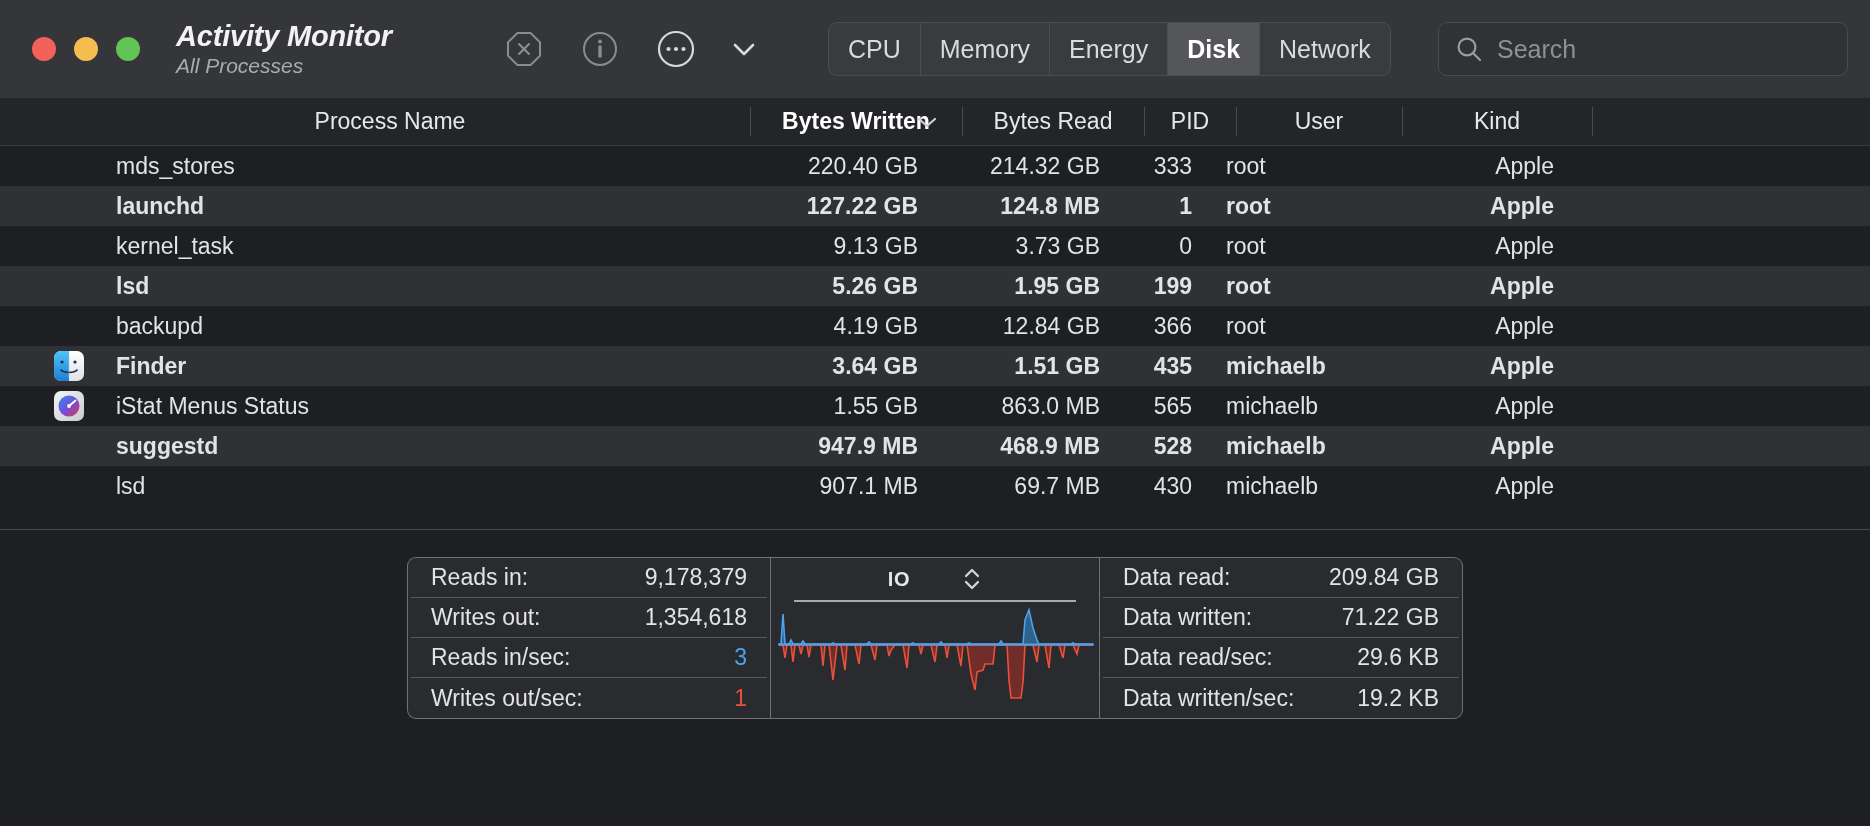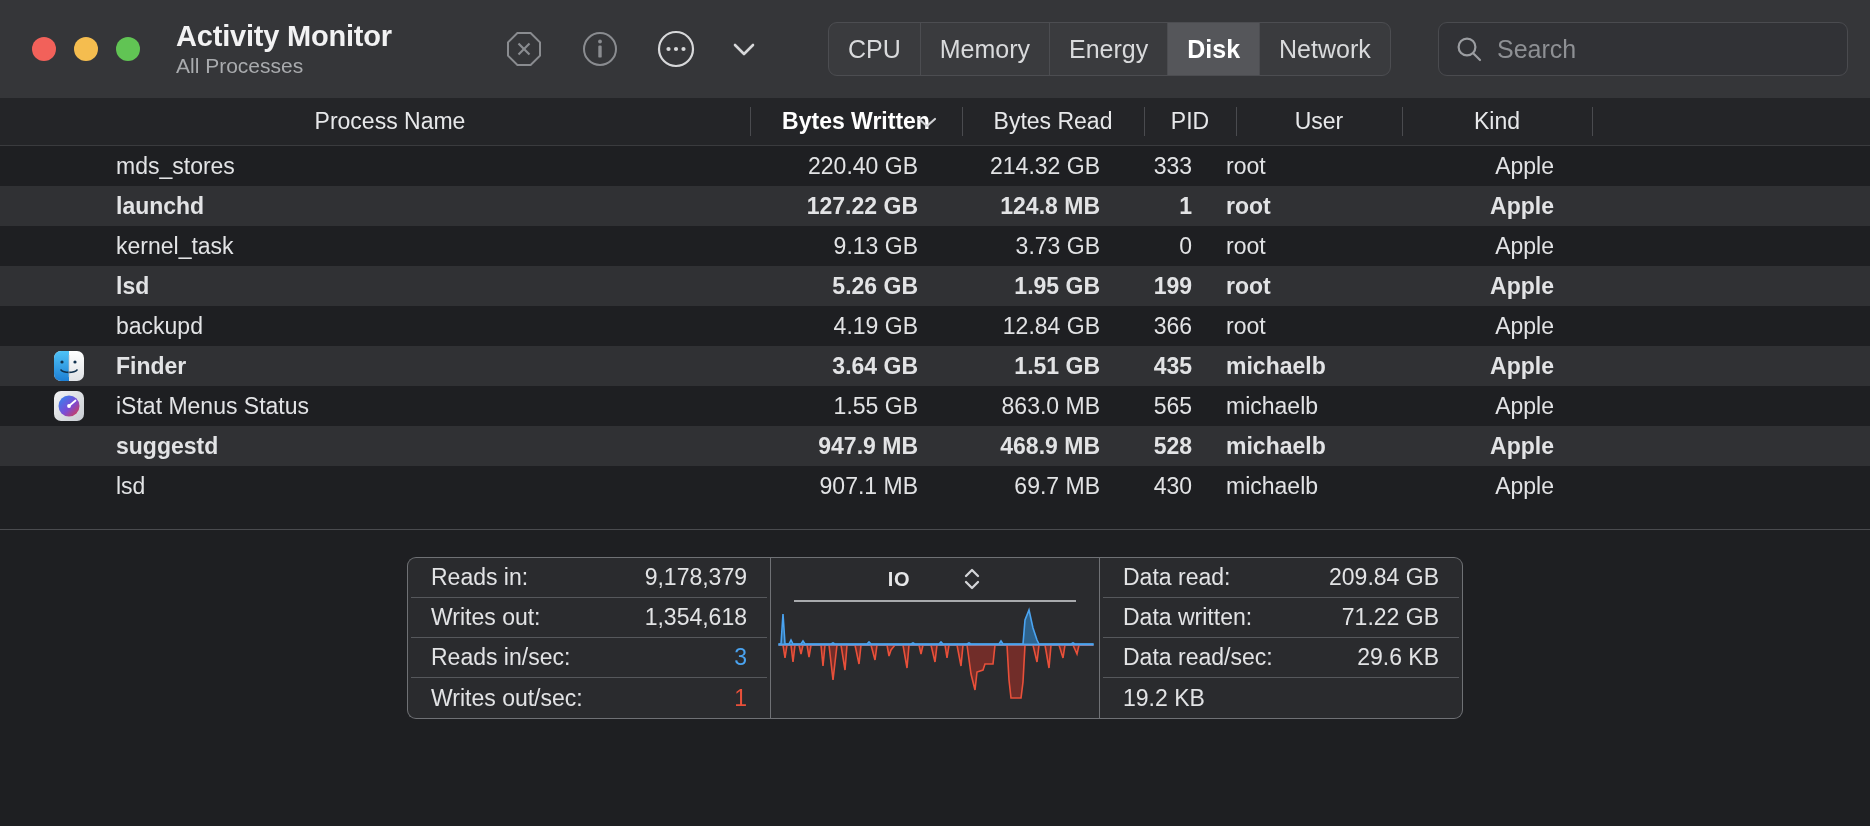--- a/index.html
+++ b/index.html
@@ -22,21 +22,21 @@
     height:98px; flex:0 0 98px;
     background:#353639;
     display:flex; align-items:center;
     padding:0 22px 0 32px;
     position:relative;
   }
   .traffic { display:flex; gap:18px; align-items:center; }
   .dot { width:24px; height:24px; border-radius:50%; }
   .dot.red{background:#f2615a;} .dot.yellow{background:#f5bd4f;} .dot.green{background:#61c454;}
 
-  .titles { margin-left:36px; display:flex; flex-direction:column; justify-content:center; }
+  .titles { margin-left:36px; display:flex; flex-direction:column; justify-content:center;font-style:italic; }
   .app-title { font-size:29px; font-weight:bold; color:#f2f2f3; letter-spacing:-0.2px; line-height:1.12; }
   .app-sub { font-size:21px; color:#a9abae; line-height:1.2; margin-top:1px; }
 
   .tool-icons { display:flex; align-items:center; gap:0; margin-left:94px; }
   .tool-btn { width:76px; height:60px; display:flex; align-items:center; justify-content:center; }
   .oct { width:36px; height:36px; }
   .chev-small { margin-left:-8px; }
 
   .segmented {
     margin-left:46px;
@@ -452,20 +452,21 @@
         </div>
         <div class="stat-row">
           <span class="stat-label">Data written:</span>
           <span class="stat-val">71.22 GB</span>
         </div>
         <div class="stat-row">
           <span class="stat-label">Data read/sec:</span>
           <span class="stat-val">29.6 KB</span>
         </div>
         <div class="stat-row">
+          <span class="stat-label">Data written/sec:</span>
           <span class="stat-val">19.2 KB</span>
         </div>
       </div>
 
     </div>
   </div>
 
 </div>
 
 </body></html>

